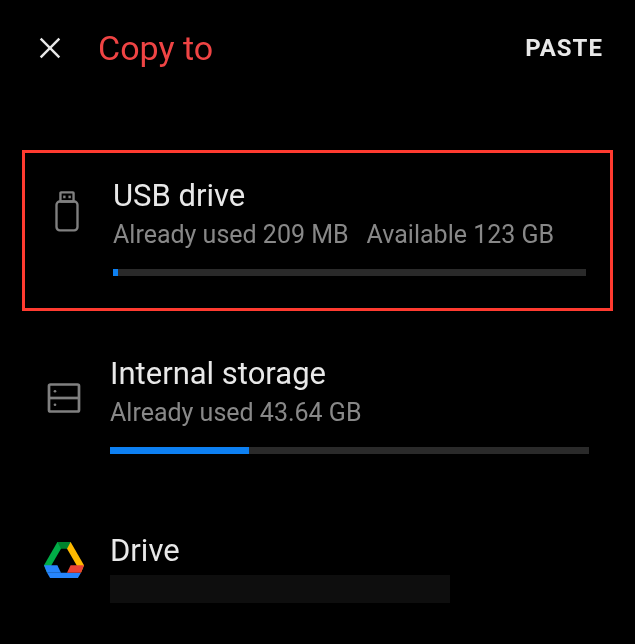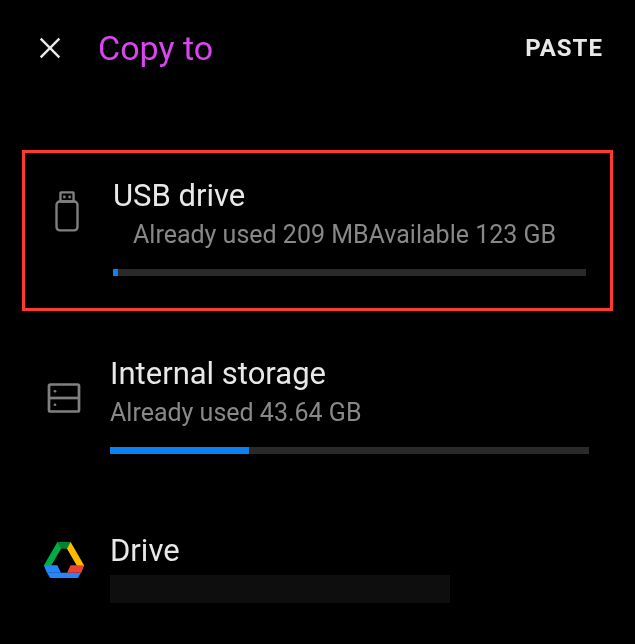--- a/index.html
+++ b/index.html
@@ -31,21 +31,21 @@
     }
     .close-icon svg {
       width: 28px;
       height: 28px;
       stroke: #e8e8e8;
       stroke-width: 2;
     }
     .title {
       font-size: 34px;
       font-weight: 400;
-      color: #d946ef;
+      color: #ef4444;
       flex: 0 0 auto;
     }
     .header-spacer {
       flex: 1;
     }
     .header-action {
       font-size: 24px;
       font-weight: 700;
       letter-spacing: 1px;
       color: #e8e8e8;
@@ -83,21 +83,21 @@
       color: #e8e8e8;
       margin-bottom: 6px;
     }
     .storage-sub {
       font-size: 25px;
       color: #888;
       margin-bottom: 4px;
     }
     .storage-sub-inline {
       display: flex;
-      margin-left: 20px;
+      gap: 18px;
     }
     .progress-bar {
       width: 100%;
       height: 7px;
       background: #2a2a2a;
       margin-top: 20px;
       position: relative;
     }
     .progress-fill {
       height: 100%;

